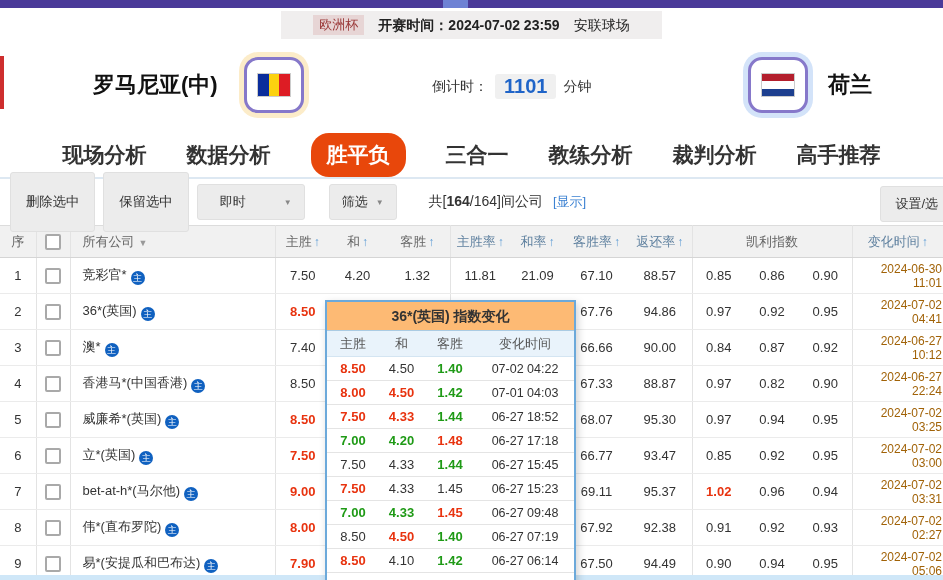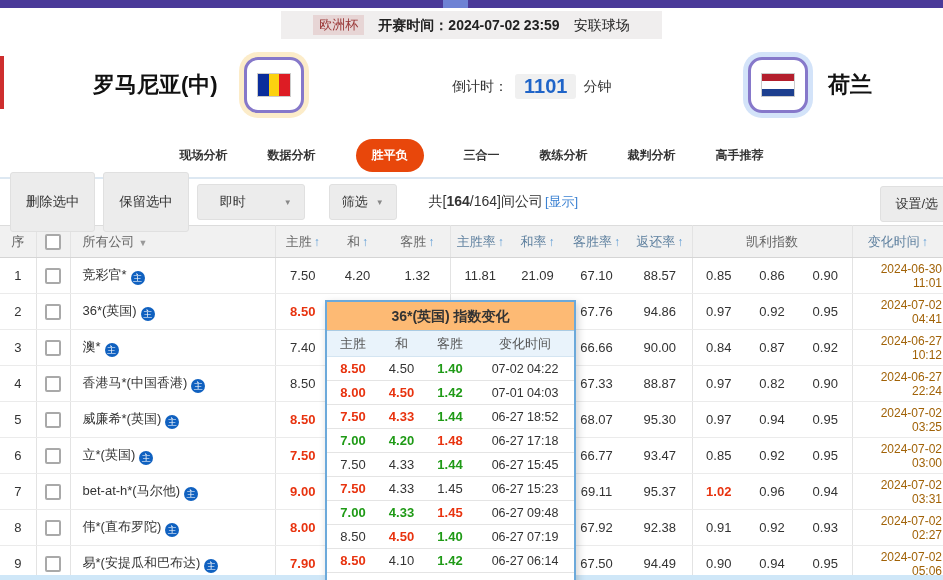--- a/index.html
+++ b/index.html
@@ -25,39 +25,39 @@
   .away-name{left:828px;}
   .flag-frame{position:absolute;top:15px;width:54px;height:50px;border:3px solid #8678ca;border-radius:14px;
               background:#fff;display:flex;align-items:center;justify-content:center;}
   .flag-frame.hf{left:244px;box-shadow:0 0 0 5px #fcecc9;}
   .flag-frame.af{left:748px;box-shadow:0 0 0 5px #d3e3f9;}
   .flag{width:34px;height:24px;display:flex;border:1px solid #ccc;box-sizing:border-box;}
   .flag.ro{flex-direction:row;} .flag.nl{flex-direction:column;}
   .flag div{flex:1;}
   .ro-b{background:#0a2d9c;} .ro-y{background:#fcd20f;} .ro-r{background:#dd1c24;}
   .nl-r{background:#b41f2d;} .nl-w{background:#fff;} .nl-b{background:#1d3f8f;}
-  .countdown{position:absolute;left:452px;top:32px;display:flex;align-items:center;font-size:14px;color:#333;}
+  .countdown{position:absolute;left:432px;top:32px;display:flex;align-items:center;font-size:14px;color:#333;}
   .cd-value{font-size:20px;font-weight:700;color:#1f64c8;background:#f0f0f0;padding:1px 9px;border-radius:3px;margin:0 7px;}
 
   
   .navbar{height:44px;display:flex;align-items:center;justify-content:center;gap:40px;
-          border-bottom:2px solid #dde8f2;font-size:12px;font-weight:700;color:#333;}
+          border-bottom:2px solid #dde8f2;font-size:21px;font-weight:700;color:#333;}
   .tab{cursor:pointer;}
   .tab.active{background:#e8470b;color:#fff;padding:8px 16px;border-radius:18px;}
 
   
   .toolbar{height:46px;display:flex;align-items:center;padding:0 10px;position:relative;font-size:13px;}
   .tbtn{background:#ececec;border:1px solid #e0e0e0;border-radius:3px;padding:20px 15px;margin-right:8px;color:#333;}
   .tsel{background:#ececec;border:1px solid #e0e0e0;border-radius:3px;padding:8px 12px;margin-right:24px;
         display:flex;align-items:center;color:#333;}
   .tsel.wide{width:72px;justify-content:space-between;padding-left:22px;}
   .dd-arrow{font-size:8px;color:#888;margin-left:8px;}
   .count{margin-left:8px;font-size:14px;color:#333;}
   .count b{font-weight:700;}
-  .show-link{color:#3c82d2;margin-left:2px;}
+  .show-link{color:#3c82d2;margin-left:10px;}
   .settings-btn{position:absolute;right:-10px;top:7px;background:#ececec;border:1px solid #e0e0e0;
                 border-radius:3px;padding:8px 14px;font-size:13px;color:#333;}
 
   
   table{border-collapse:collapse;table-layout:fixed;width:943px;font-size:13px;color:#333;}
   thead th{background:#f1f1f1;height:29px;font-weight:400;color:#666;
            border-top:1px solid #dcdcdc;border-bottom:1px solid #d5d5d5;}
   tbody td{height:33px;text-align:center;border-bottom:1px solid #ebebeb;overflow:hidden;white-space:nowrap;}
   .br{border-right:1px solid #e3e3e3;}
   .th-blue{color:#5d7f9e;}

